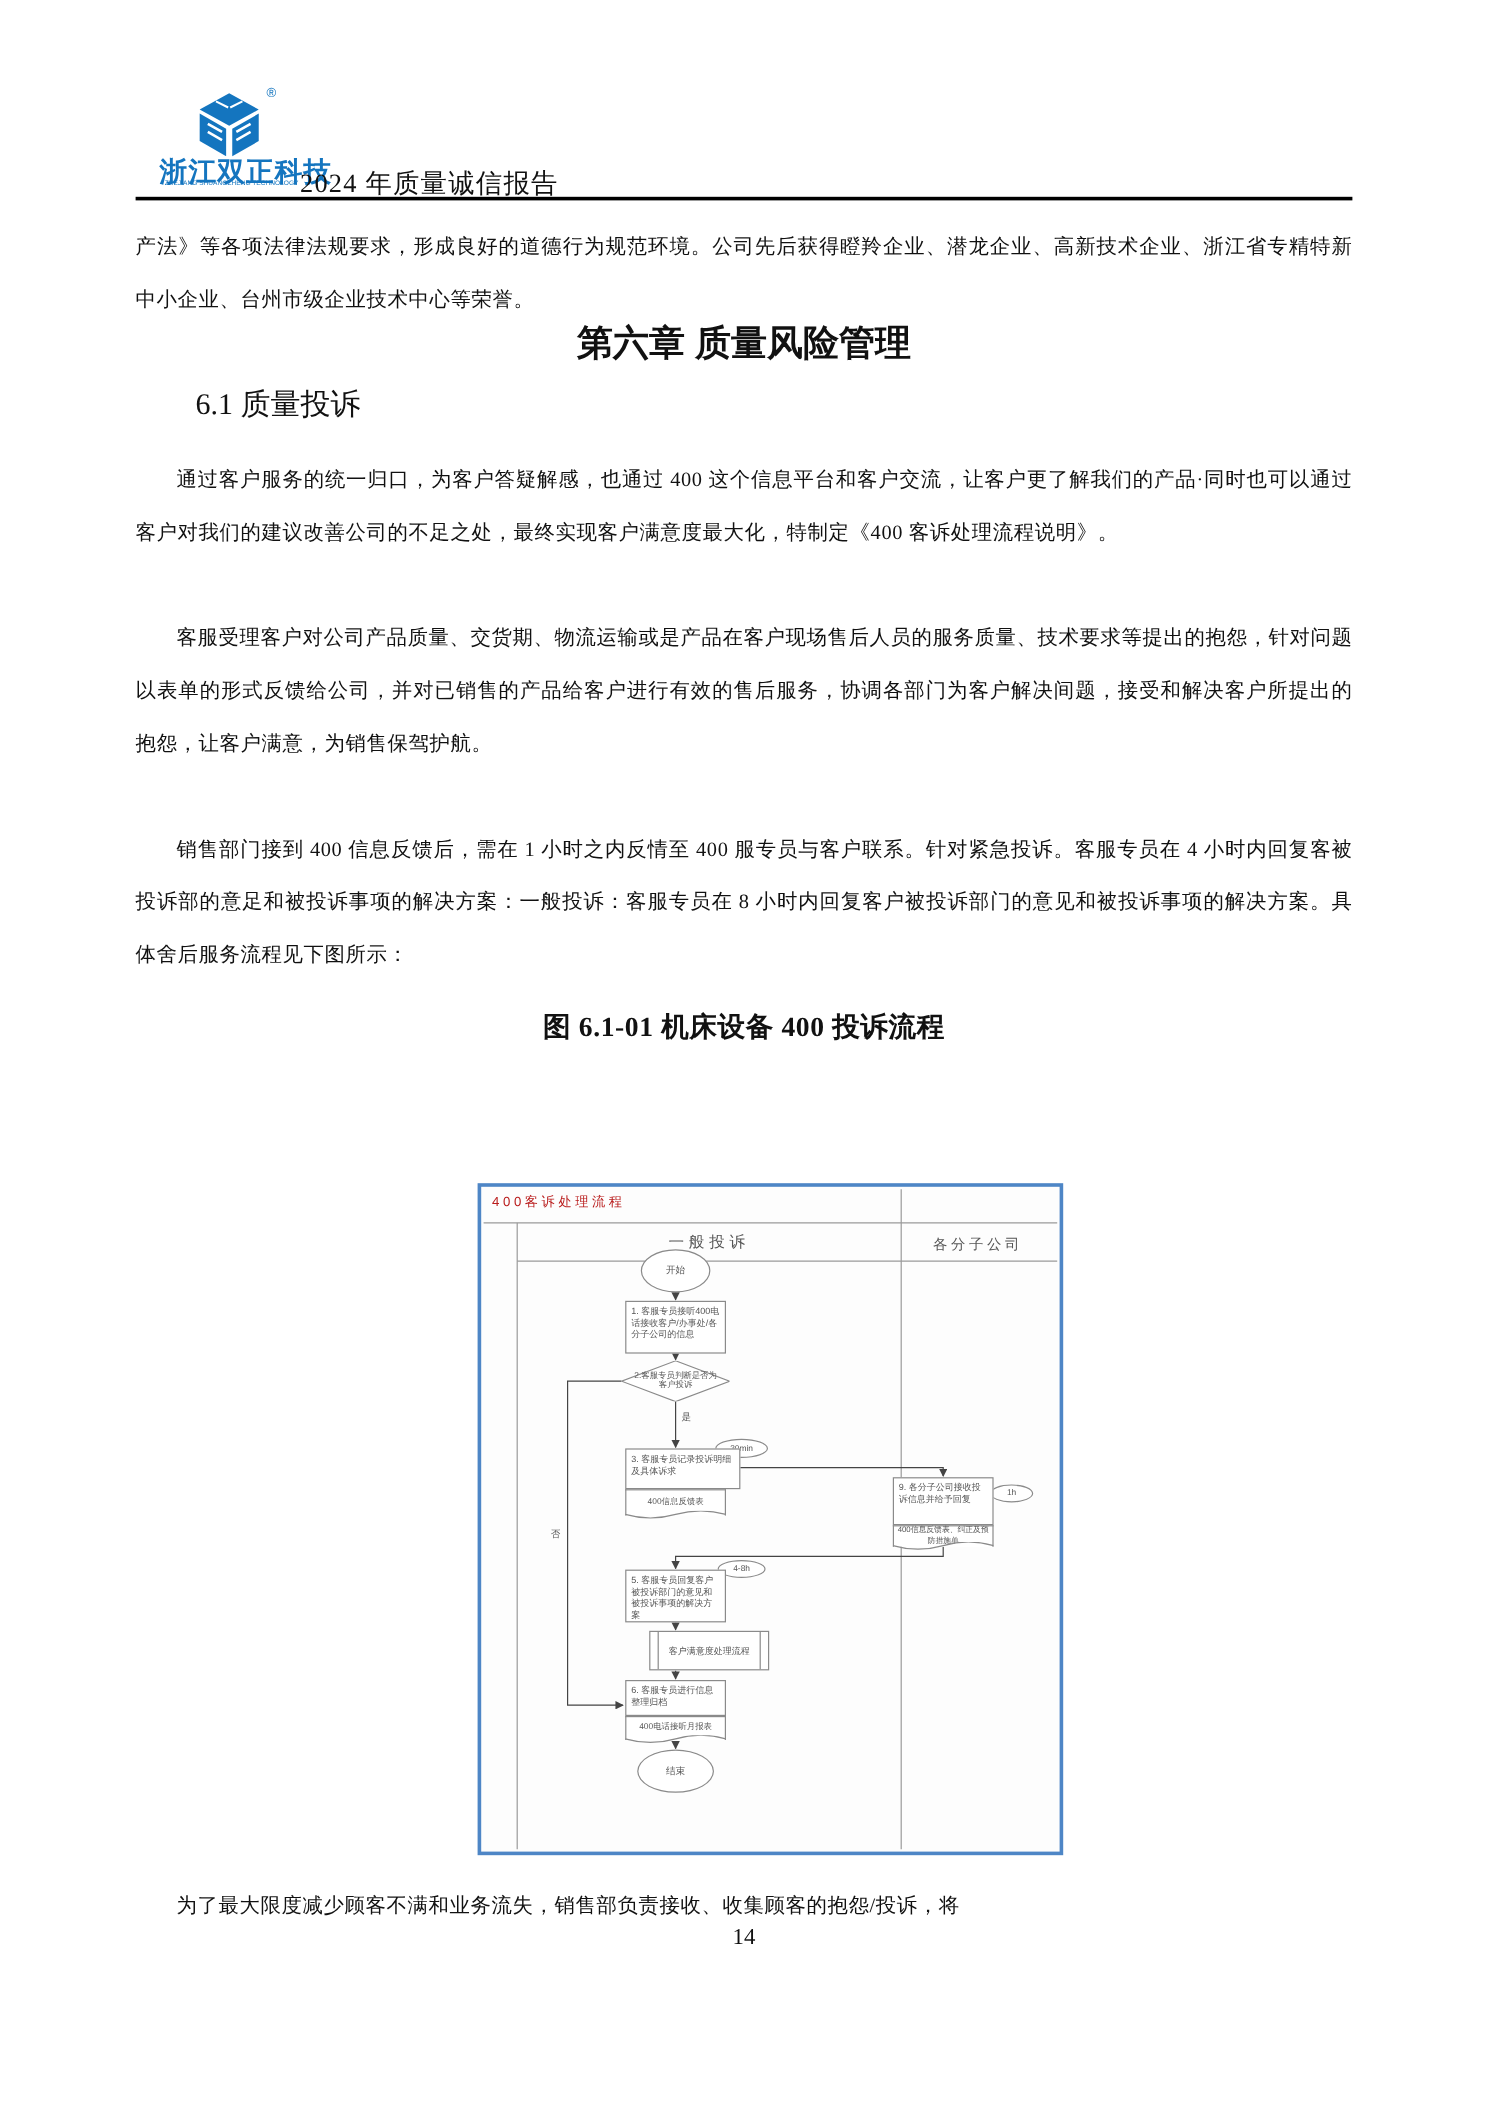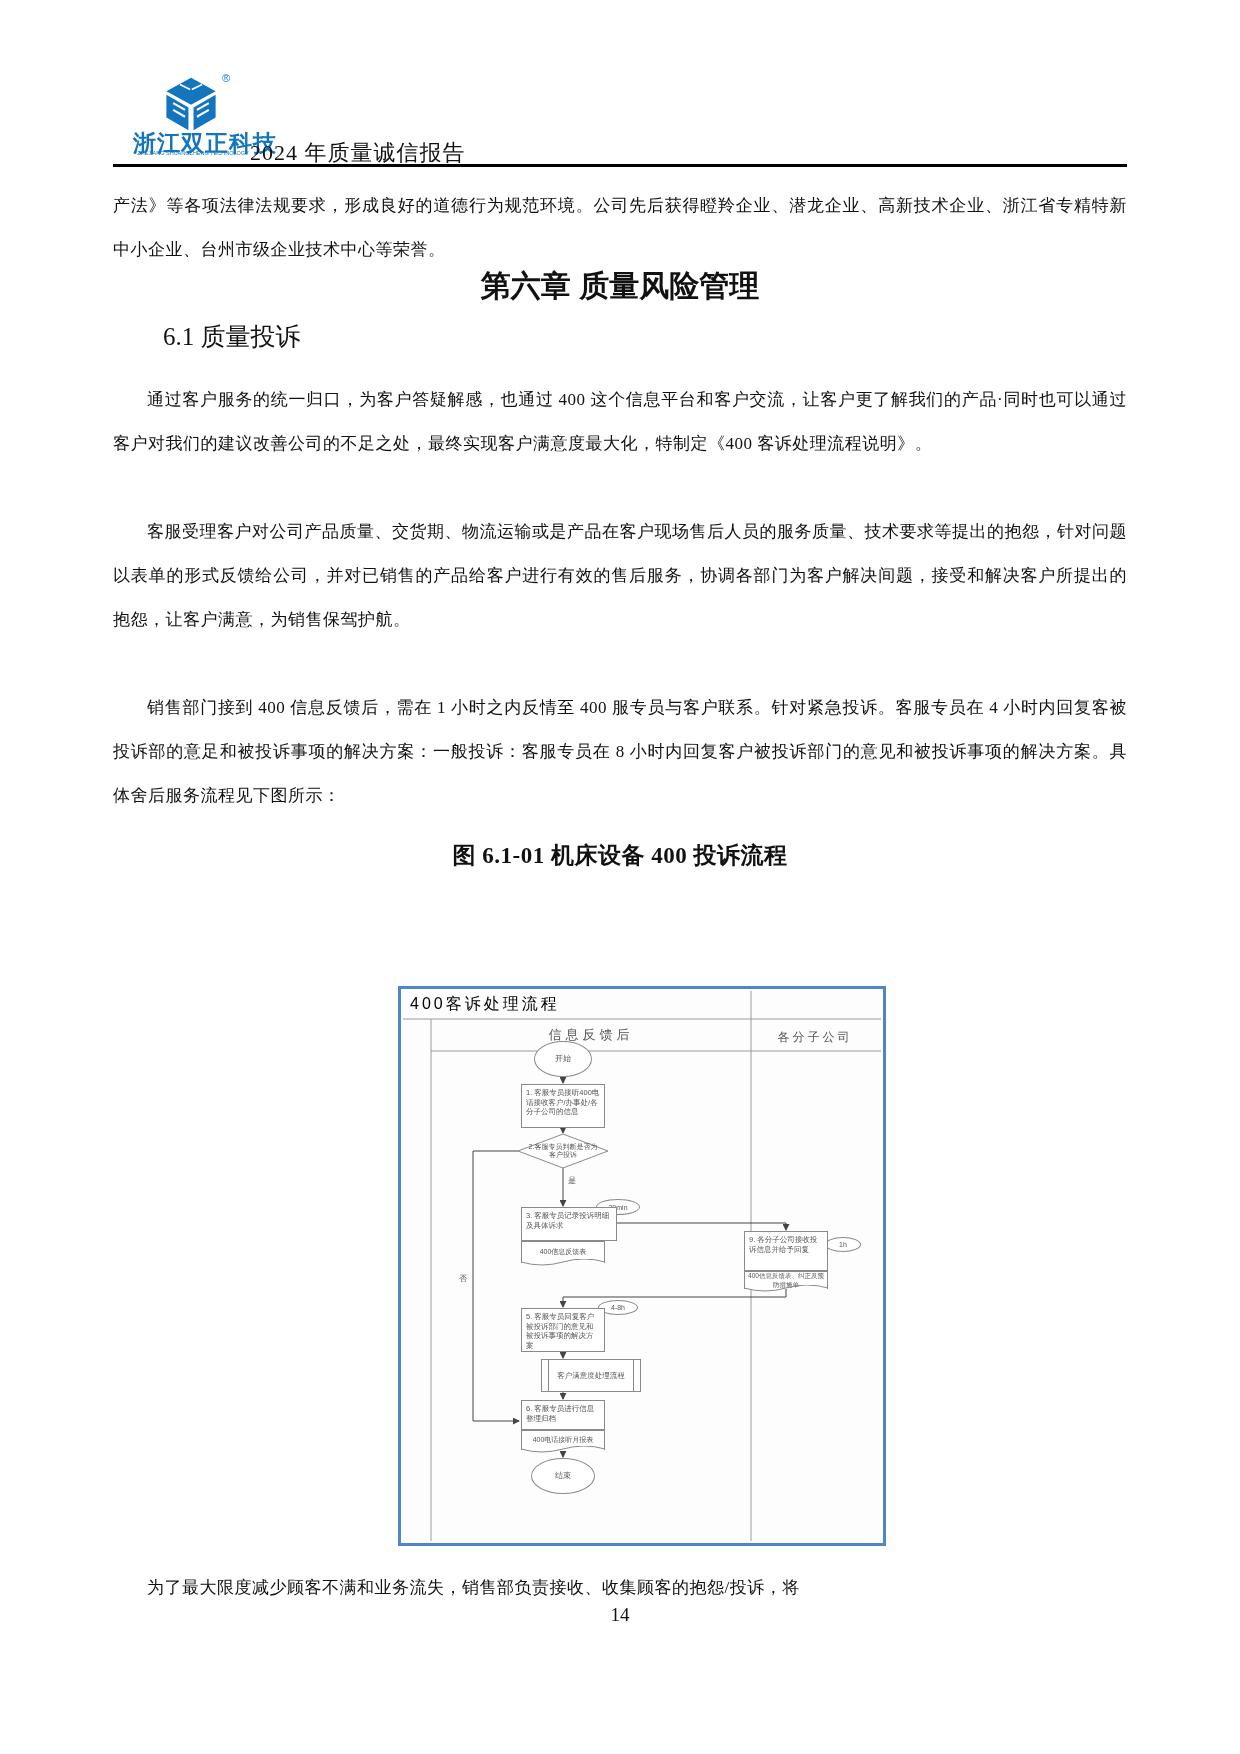--- a/index.html
+++ b/index.html
@@ -31,21 +31,21 @@
   #figure-caption{position:absolute;left:0;top:840px;width:1240px;text-align:center;
         font-weight:bold;font-size:23px;letter-spacing:0.5px;}
   #para-closing{top:1549px;}
   #page-number{position:absolute;left:0;top:1604px;width:1240px;text-align:center;font-size:19px;}
 
   
   #flowchart{position:absolute;left:398px;top:986px;width:482px;height:554px;
              background:#fdfdfd;border:3px solid #4e86c6;box-sizing:content-box;}
   #fc-inner{position:absolute;inset:0;filter:blur(0.4px);
             font-family:"Liberation Sans","DejaVu Sans",sans-serif;color:#555;}
-  #fc-title{position:absolute;left:9px;top:5px;font-size:16px;letter-spacing:3px;color:#000000;text-align:right;}
+  #fc-title{position:absolute;left:9px;top:5px;font-size:11px;letter-spacing:3px;color:#b91c1c;text-align:right;}
   .fc-lane-label{position:absolute;font-size:13px;letter-spacing:4px;color:#555;text-align:center;}
   #fc-lane-1{left:30px;top:37px;width:320px;}
   #fc-lane-2{left:350px;top:40px;width:128px;font-size:12px;letter-spacing:3px;}
   #fc-lines{position:absolute;left:0;top:0;width:482px;height:554px;}
 
   .fc-node{position:absolute;box-sizing:border-box;border:1px solid #8a8a8a;background:#fff;
            display:flex;align-items:center;justify-content:center;
            font-size:7.5px;line-height:9.5px;color:#555;text-align:center;}
   .fc-step{justify-content:flex-start;align-items:flex-start;text-align:left;
            padding:3px 4px;word-break:break-all;}
@@ -107,21 +107,21 @@
           <path d="M117,162 H72 V432 H118" marker-end="url(#arr)"></path>
           <path d="M204,234 H385 V241" marker-end="url(#arr)"></path>
           <path d="M385,300 V308 H162 V318" marker-end="url(#arr)"></path>
           <path d="M162,363 V369" marker-end="url(#arr)"></path>
           <path d="M162,403 V410" marker-end="url(#arr)"></path>
           <path d="M162,462 V468" marker-end="url(#arr)"></path>
         </g>
       </svg>
 
       <div id="fc-title">400客诉处理流程</div>
-      <div class="fc-lane-label" id="fc-lane-1">信息反馈后</div>
+      <div class="fc-lane-label" id="fc-lane-1">一般投诉</div>
       <div class="fc-lane-label" id="fc-lane-2">各分子公司</div>
 
       <div class="fc-node fc-oval" style="left:133px;top:52px;width:58px;height:36px">开始</div>
 
       <div class="fc-node fc-step" style="left:120px;top:95px;width:84px;height:44px">1. 客服专员接听400电话接收客户/办事处/各分子公司的信息</div>
 
       <div class="fc-node" style="left:117px;top:145px;width:90px;height:34px;border:none;background:transparent;">
         <svg style="position:absolute;inset:0;width:100%;height:100%" viewBox="0 0 90 34" preserveAspectRatio="none">
           <polygon points="45,0 90,17 45,34 0,17" fill="#fff" stroke="#8a8a8a" stroke-width="1"></polygon>
         </svg>

